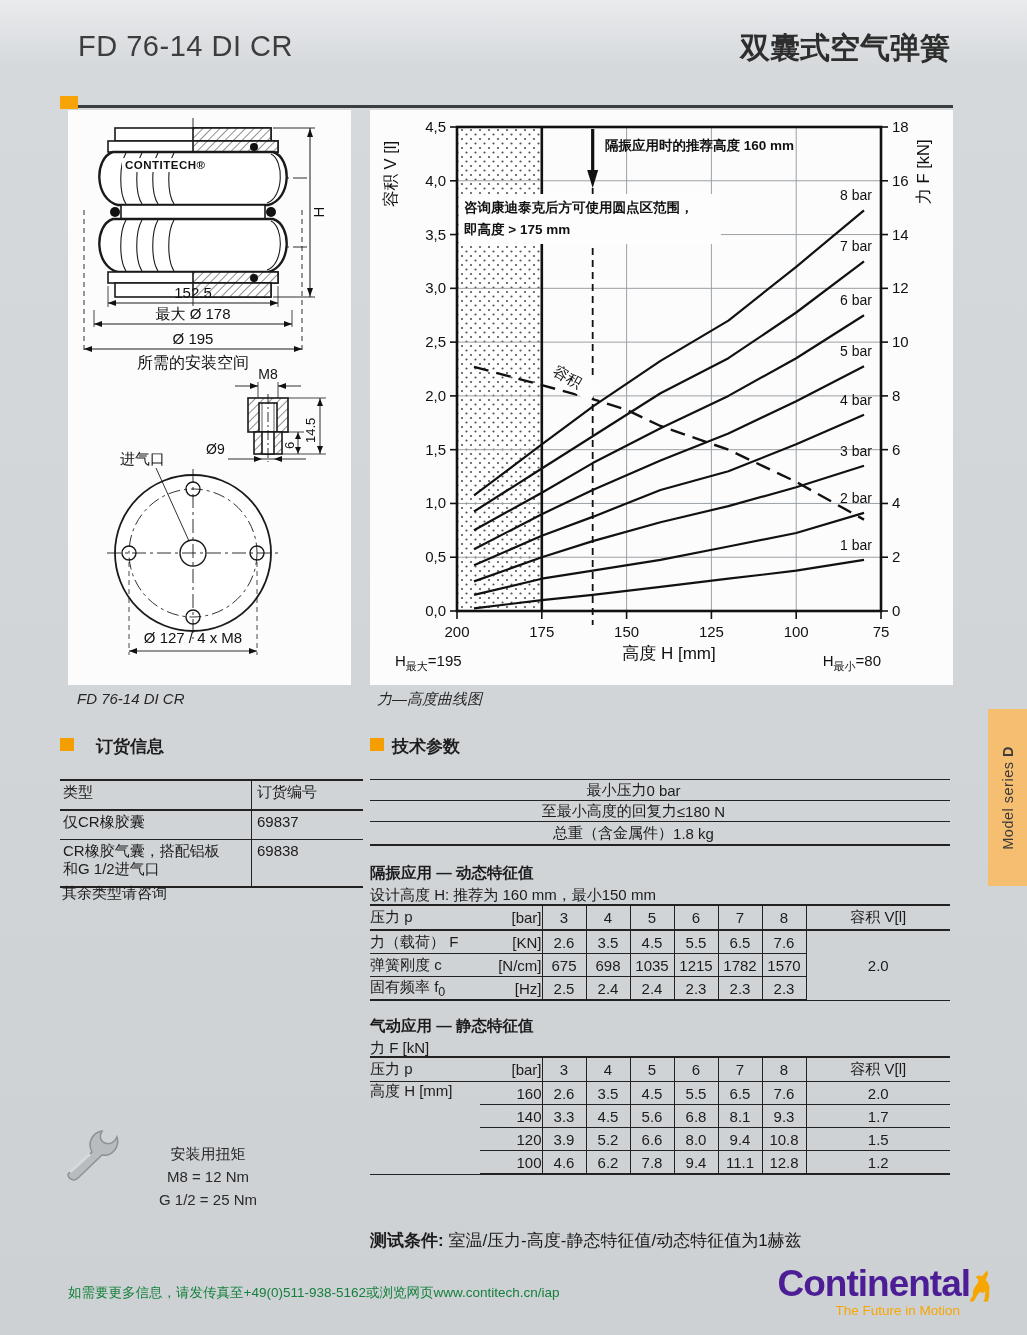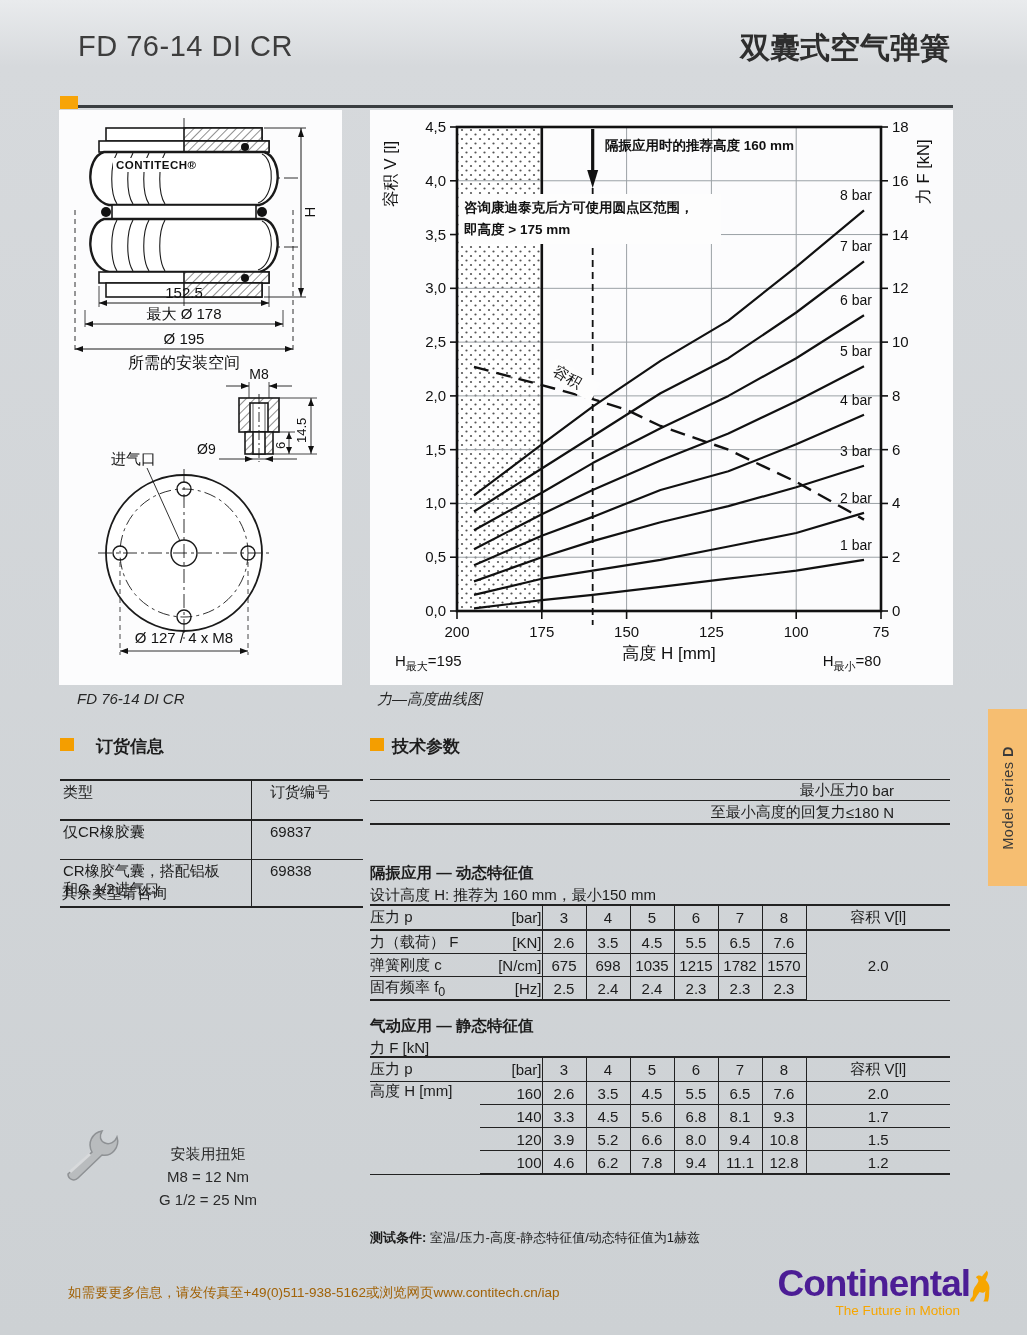--- a/index.html
+++ b/index.html
@@ -5,64 +5,64 @@
   html,body{margin:0;padding:0;}
   body{width:1027px;height:1335px;position:relative;
        font-family:"Liberation Sans",sans-serif;color:#1c1c1c;
        background:linear-gradient(180deg,#e9ebed 0%,#d6d9dc 5%,#cdd1d4 100%);}
   .abs{position:absolute;}
   .title-left{left:78px;top:30px;font-size:29px;color:#3d3d3d;letter-spacing:.5px;}
   .title-right{right:77px;top:28px;font-size:30px;font-weight:600;color:#2e2e2e;}
   .corner-sq{left:60px;top:96px;width:18px;height:13px;background:#f7a408;}
   .top-line{left:78px;top:105px;width:875px;height:2.5px;background:#3a3e41;}
   .panel{background:#fcfcfd;}
-  .panel-left{left:59px;top:110px;width:283px;height:575px;}
+  .panel-left{left:68px;top:110px;width:283px;height:575px;}
   .panel-right{left:370px;top:110px;width:583px;height:575px;}
   .caption{font-size:15px;font-style:italic;color:#262626;}
   .cap-left{left:77px;top:690px;}
   .cap-right{left:377px;top:690px;}
   .bullet{width:14px;height:13px;background:#f49e00;}
   .sec-title{font-size:17px;font-weight:bold;color:#1d1d1d;}
   
   .ord{left:60px;top:779px;width:303px;border-top:2px solid #222;border-bottom:2.5px solid #222;font-size:15px;}
   .ord-row{display:flex;}
   .ord-row.hd{border-bottom:2px solid #222;}
   .ord-row.r1{border-bottom:1.5px solid #222;}
   .ord-c1{width:188px;padding:2px 0 8px 3px;border-right:1.5px solid #222;line-height:18px;}
-  .ord-c2{flex:1;padding:2px 0 18px 5px;line-height:18px;margin-left:13px;}
+  .ord-c2{flex:1;padding:2px 0 8px 5px;line-height:18px;}
   .ord-note{left:62px;top:884px;font-size:15px;}
   
   .tp{left:370px;top:779px;width:580px;font-size:15px;border-bottom:2.5px solid #222;}
-  .tp-row{display:flex;justify-content:flex-end;border-top:1.5px solid #222;height:20px;align-items:center;}
+  .tp-row{display:flex;justify-content:center;border-top:1.5px solid #222;height:20px;align-items:center;}
   .tp-row:last-child{height:22px;}
   .tp-lab{padding-left:3px;}
   .tp-val{padding-right:56px;}
   
   table.grid{border-collapse:collapse;width:580px;table-layout:fixed;font-size:15px;color:#1c1c1c;}
   table.grid td{height:22px;padding:0;}
   td.lb{text-align:left;padding-left:2px;}
   td.un{text-align:right;padding-right:8px;}
   td.vl,td.vol{text-align:center;}
   td.vl,td.vol{border-left:1.5px solid #222;}
   #dyn-table tr.hd td{border-top:2px solid #222;border-bottom:2px solid #222;height:23px;}
   #dyn-table tr.bd td{border-bottom:1.5px solid #222;}
   #dyn-table tr.bd:last-child td,#dyn-table td.mg{border-bottom:2.5px solid #222;}
   #dyn-table td.mg{vertical-align:middle;}
   #st-table tr.hd td{border-top:2px solid #222;border-bottom:1.5px solid #222;height:23px;}
   #st-table tr.bd td{border-bottom:1.5px solid #222;}
   #st-table tr.bd:last-child td{border-bottom:2.5px solid #222;}
   #st-table td.lbm{vertical-align:top;border-bottom:2.5px solid #222;}
   .tbl-title{font-size:15.5px;font-weight:bold;}
   .tbl-sub{font-size:15px;}
-  .test-line{left:370px;top:1229px;font-size:13px;}
+  .test-line{left:370px;top:1229px;font-size:17px;}
   .test-line b{font-weight:bold;}
   
   .torque{left:118px;top:1142px;width:180px;text-align:center;font-size:15px;line-height:23px;color:#2a2a2a;}
   
-  .foot-info{left:68px;top:1284px;font-size:13.5px;color:#a16207;}
+  .foot-info{left:68px;top:1284px;font-size:13.5px;color:#15803d;}
   .logo-box{left:748px;top:1266px;width:246px;text-align:right;}
   .logo-row{display:flex;align-items:flex-end;justify-content:flex-end;}
   .logo-text{font-size:37px;font-weight:bold;color:#4c1d95;letter-spacing:-1px;line-height:36px;}
   .logo-tag{font-size:13.5px;color:#f7a600;margin-top:1px;padding-right:34px;}
   
   .side-tab{left:988px;top:709px;width:39px;height:177px;background:#f6be71;display:flex;align-items:center;justify-content:center;}
   .side-tab span{writing-mode:vertical-rl;transform:rotate(180deg);font-size:14.5px;color:#3a3a3a;letter-spacing:.5px;white-space:nowrap;}
   svg{font-family:"Liberation Sans",sans-serif;}
   svg text{fill:#111;}
 </style>
@@ -339,20 +339,24 @@
 <div class="abs sec-title" style="left:392px;top:735px;">技术参数</div>
 <div class="abs tp">
   <div class="tp-row">
     <span class="tp-lab">最小压力</span>
     <span class="tp-val">0 bar</span>
   </div>
   <div class="tp-row">
     <span class="tp-lab">至最小高度的回复力</span>
     <span class="tp-val">≤180 N</span>
   </div>
+  <div class="tp-row">
+    <span class="tp-lab">总重（含金属件）</span>
+    <span class="tp-val">1.8 kg</span>
+  </div>
 </div>
 
 <div class="abs tbl-title" style="left:370px;top:863px;">隔振应用 — 动态特征值</div>
 <div class="abs tbl-sub" style="left:370px;top:886px;">设计高度 H: 推荐为 160 mm，最小150 mm</div>
 <div class="abs" style="left:370px;top:904px;" id="dyn-table">
     <table class="grid" id="dyn-table-el">
       <colgroup>
         <col style="width:110px">
         <col style="width:62px">
         <col style="width:44px">

